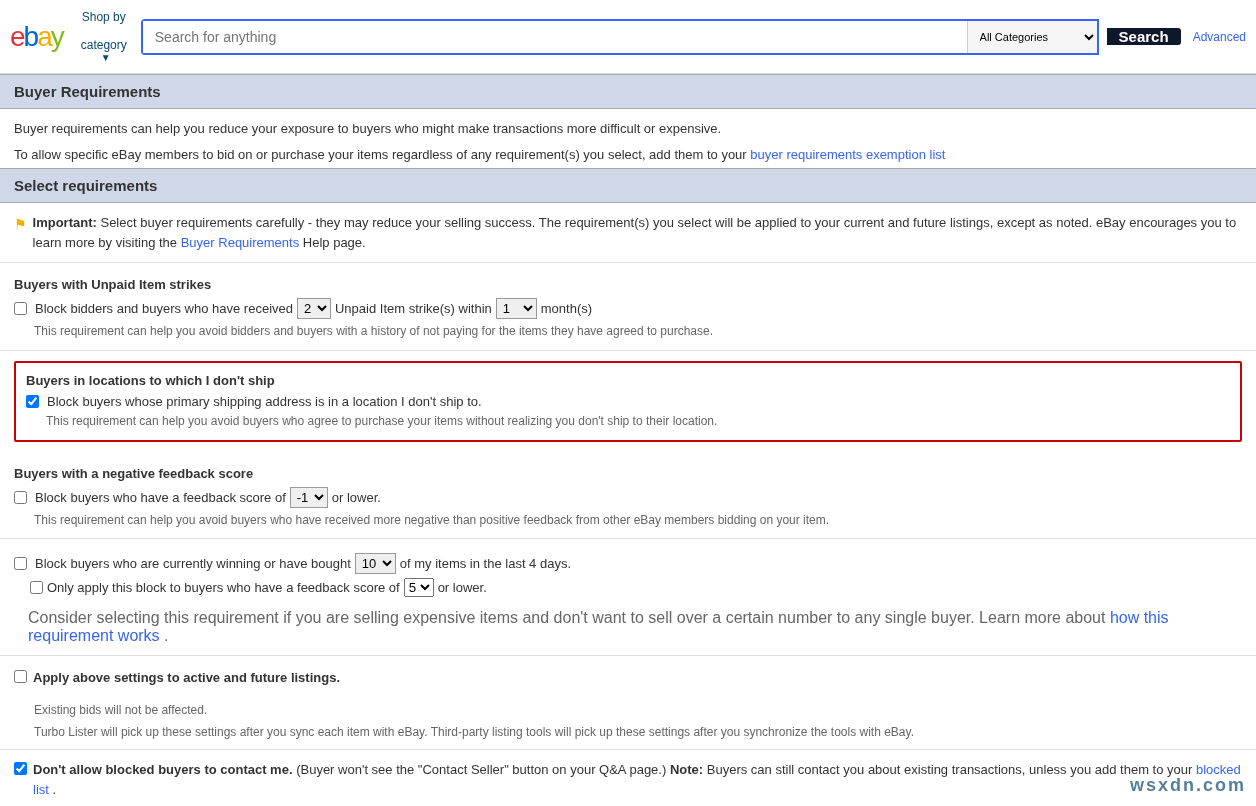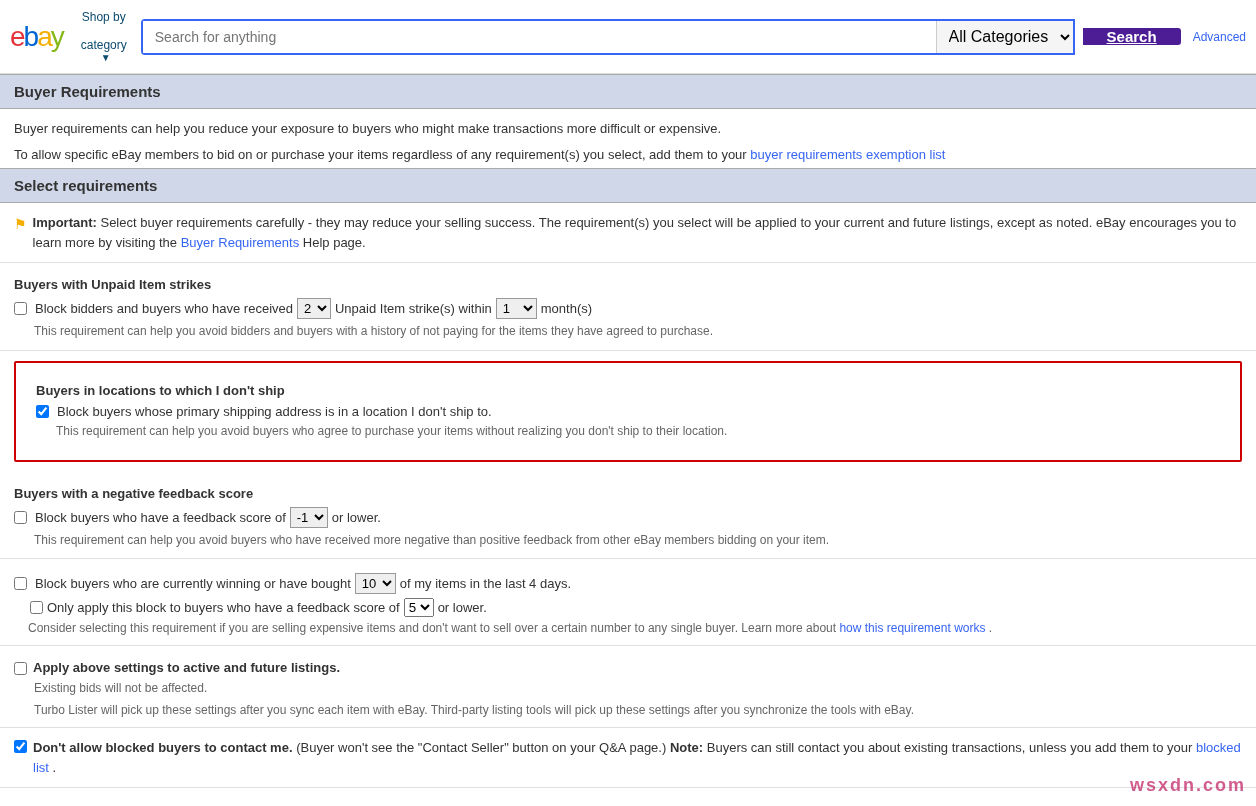--- a/index.html
+++ b/index.html
@@ -49,36 +49,35 @@
       outline: none;
       padding: 8px 12px;
       font-size: 14px;
       color: #999;
     }
     .category-select {
       border: none;
       border-left: 1px solid #ccc;
       background: #f5f5f5;
       padding: 0 8px;
-      font-size: 16px;
+      font-size: 11px;
       cursor: pointer;
       min-width: 130px;
       outline: none;
     }
     .search-button {
-      background: #4c1d95;
+      background: #0f172a;
       color: #fff;
       border: none;
-      padding: 0 24px;
+      padding: 0 12px;
       font-size: 15px;
       font-weight: bold;
       cursor: pointer;
       border-radius: 0 3px 3px 0;
       white-space: nowrap;
-      text-decoration: underline;
     }
     .advanced-link {
       font-size: 12px;
       color: #3665f3;
       text-decoration: none;
       white-space: nowrap;
       margin-left: 4px;
     }
 
     
@@ -162,54 +161,54 @@
       margin-left: 20px;
       color: #666;
       font-size: 12px;
       line-height: 1.4;
     }
 
     
     .highlighted-block {
       border: 2px solid #cc0000;
       margin: 10px 14px;
-      padding: 20px;
+      padding: 10px;
       border-radius: 2px;
     }
 
     .sub-row {
       display: flex;
       align-items: center;
       gap: 4px;
       font-size: 13px;
       margin-left: 16px;
       margin-top: 4px;
     }
 
     .helper-text {
-      font-size: 12px;
+      font-size: 16px;
       color: #666;
       margin-left: 14px;
-      margin-top: 4px;
+      margin-top: 12px;
     }
     .helper-text a {
       color: #3665f3;
       text-decoration: none;
     }
 
     .apply-block {
       padding: 14px 14px 4px 14px;
       border-bottom: 1px solid #e0e0e0;
     }
     .apply-row {
       display: flex;
-      align-items: flex-end;
+      align-items: flex-start;
       gap: 6px;
       font-size: 13px;
-      margin-bottom: 4px;
+      margin-bottom: 16px;
     }
     .apply-row strong {
       font-weight: bold;
     }
     .small-text {
       font-size: 12px;
       color: #666;
       margin-left: 20px;
       line-height: 1.5;
       margin-bottom: 4px;
@@ -259,21 +258,21 @@
       bottom: 10px;
       right: 10px;
       opacity: 0.7;
       font-size: 11px;
       color: #999;
     }
 
     .watermark-text {
       font-size: 18px;
       font-weight: bold;
-      color: #be185d;
+      color: #0c4a6e;
       letter-spacing: 2px;
     }
   </style>
 </head>
 <body>
 
 <div class="header">
   <div class="ebay-logo">
     <span>e</span><span>b</span><span>a</span><span>y</span>
   </div>

